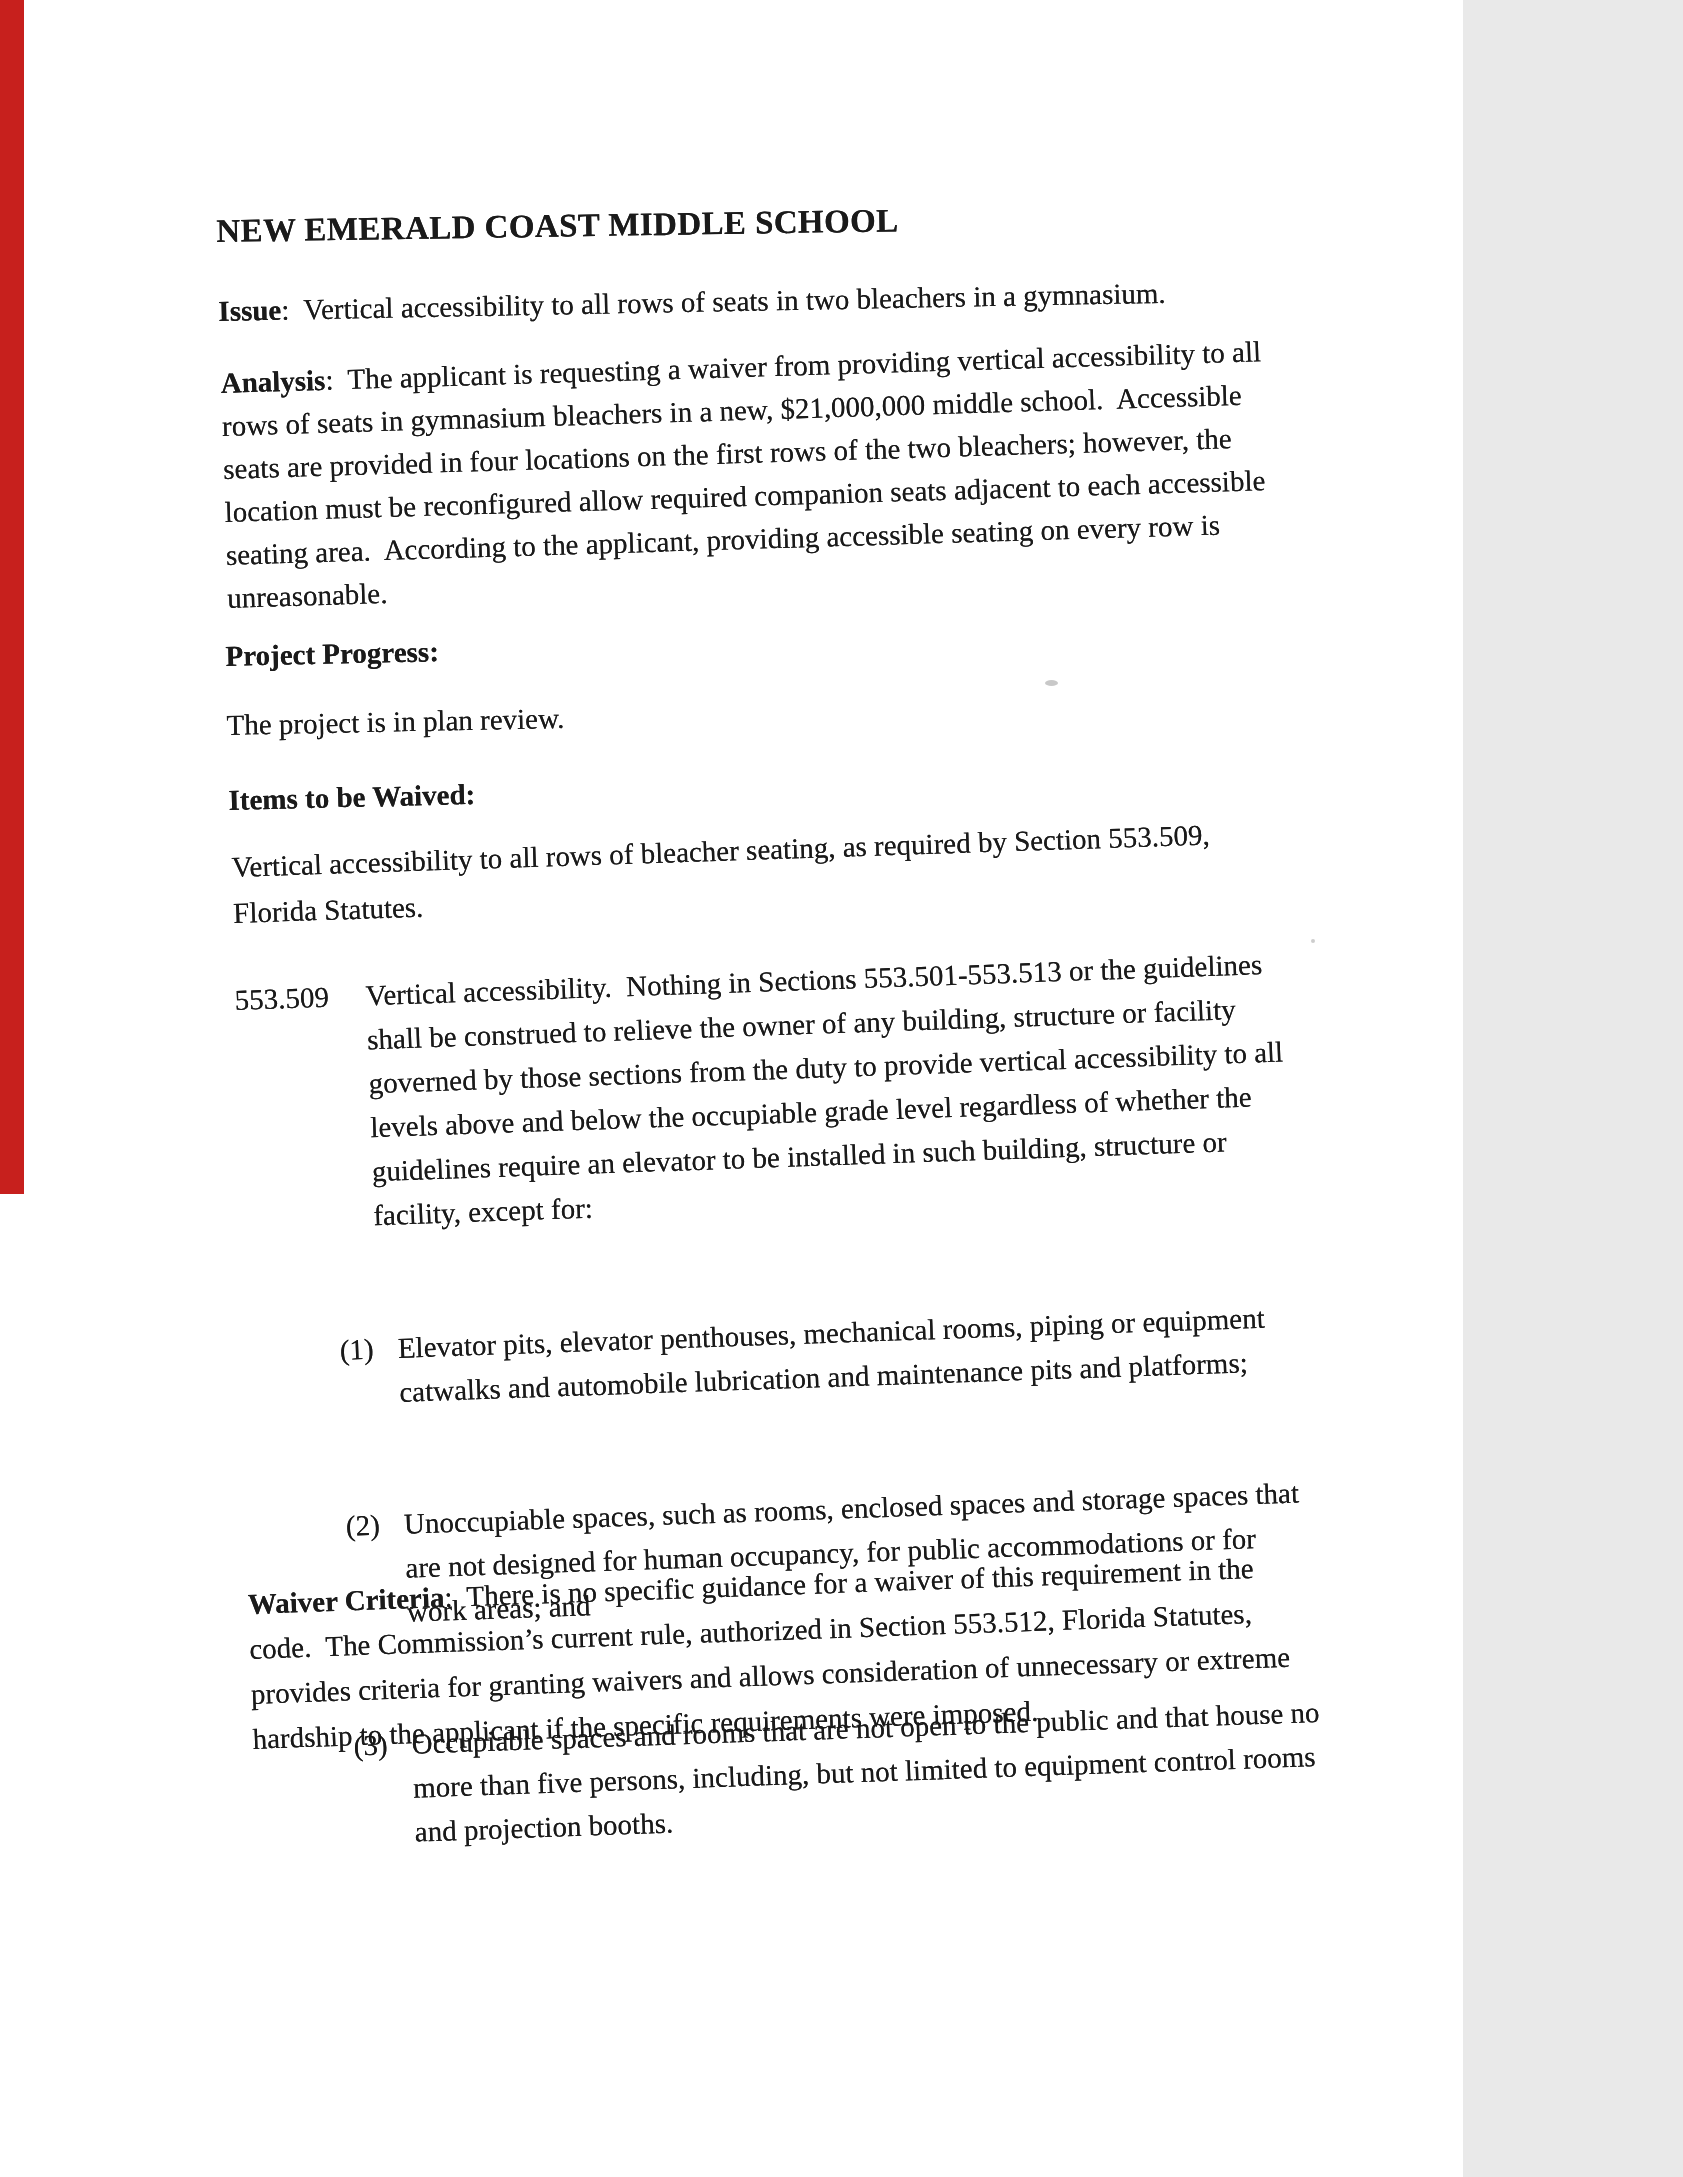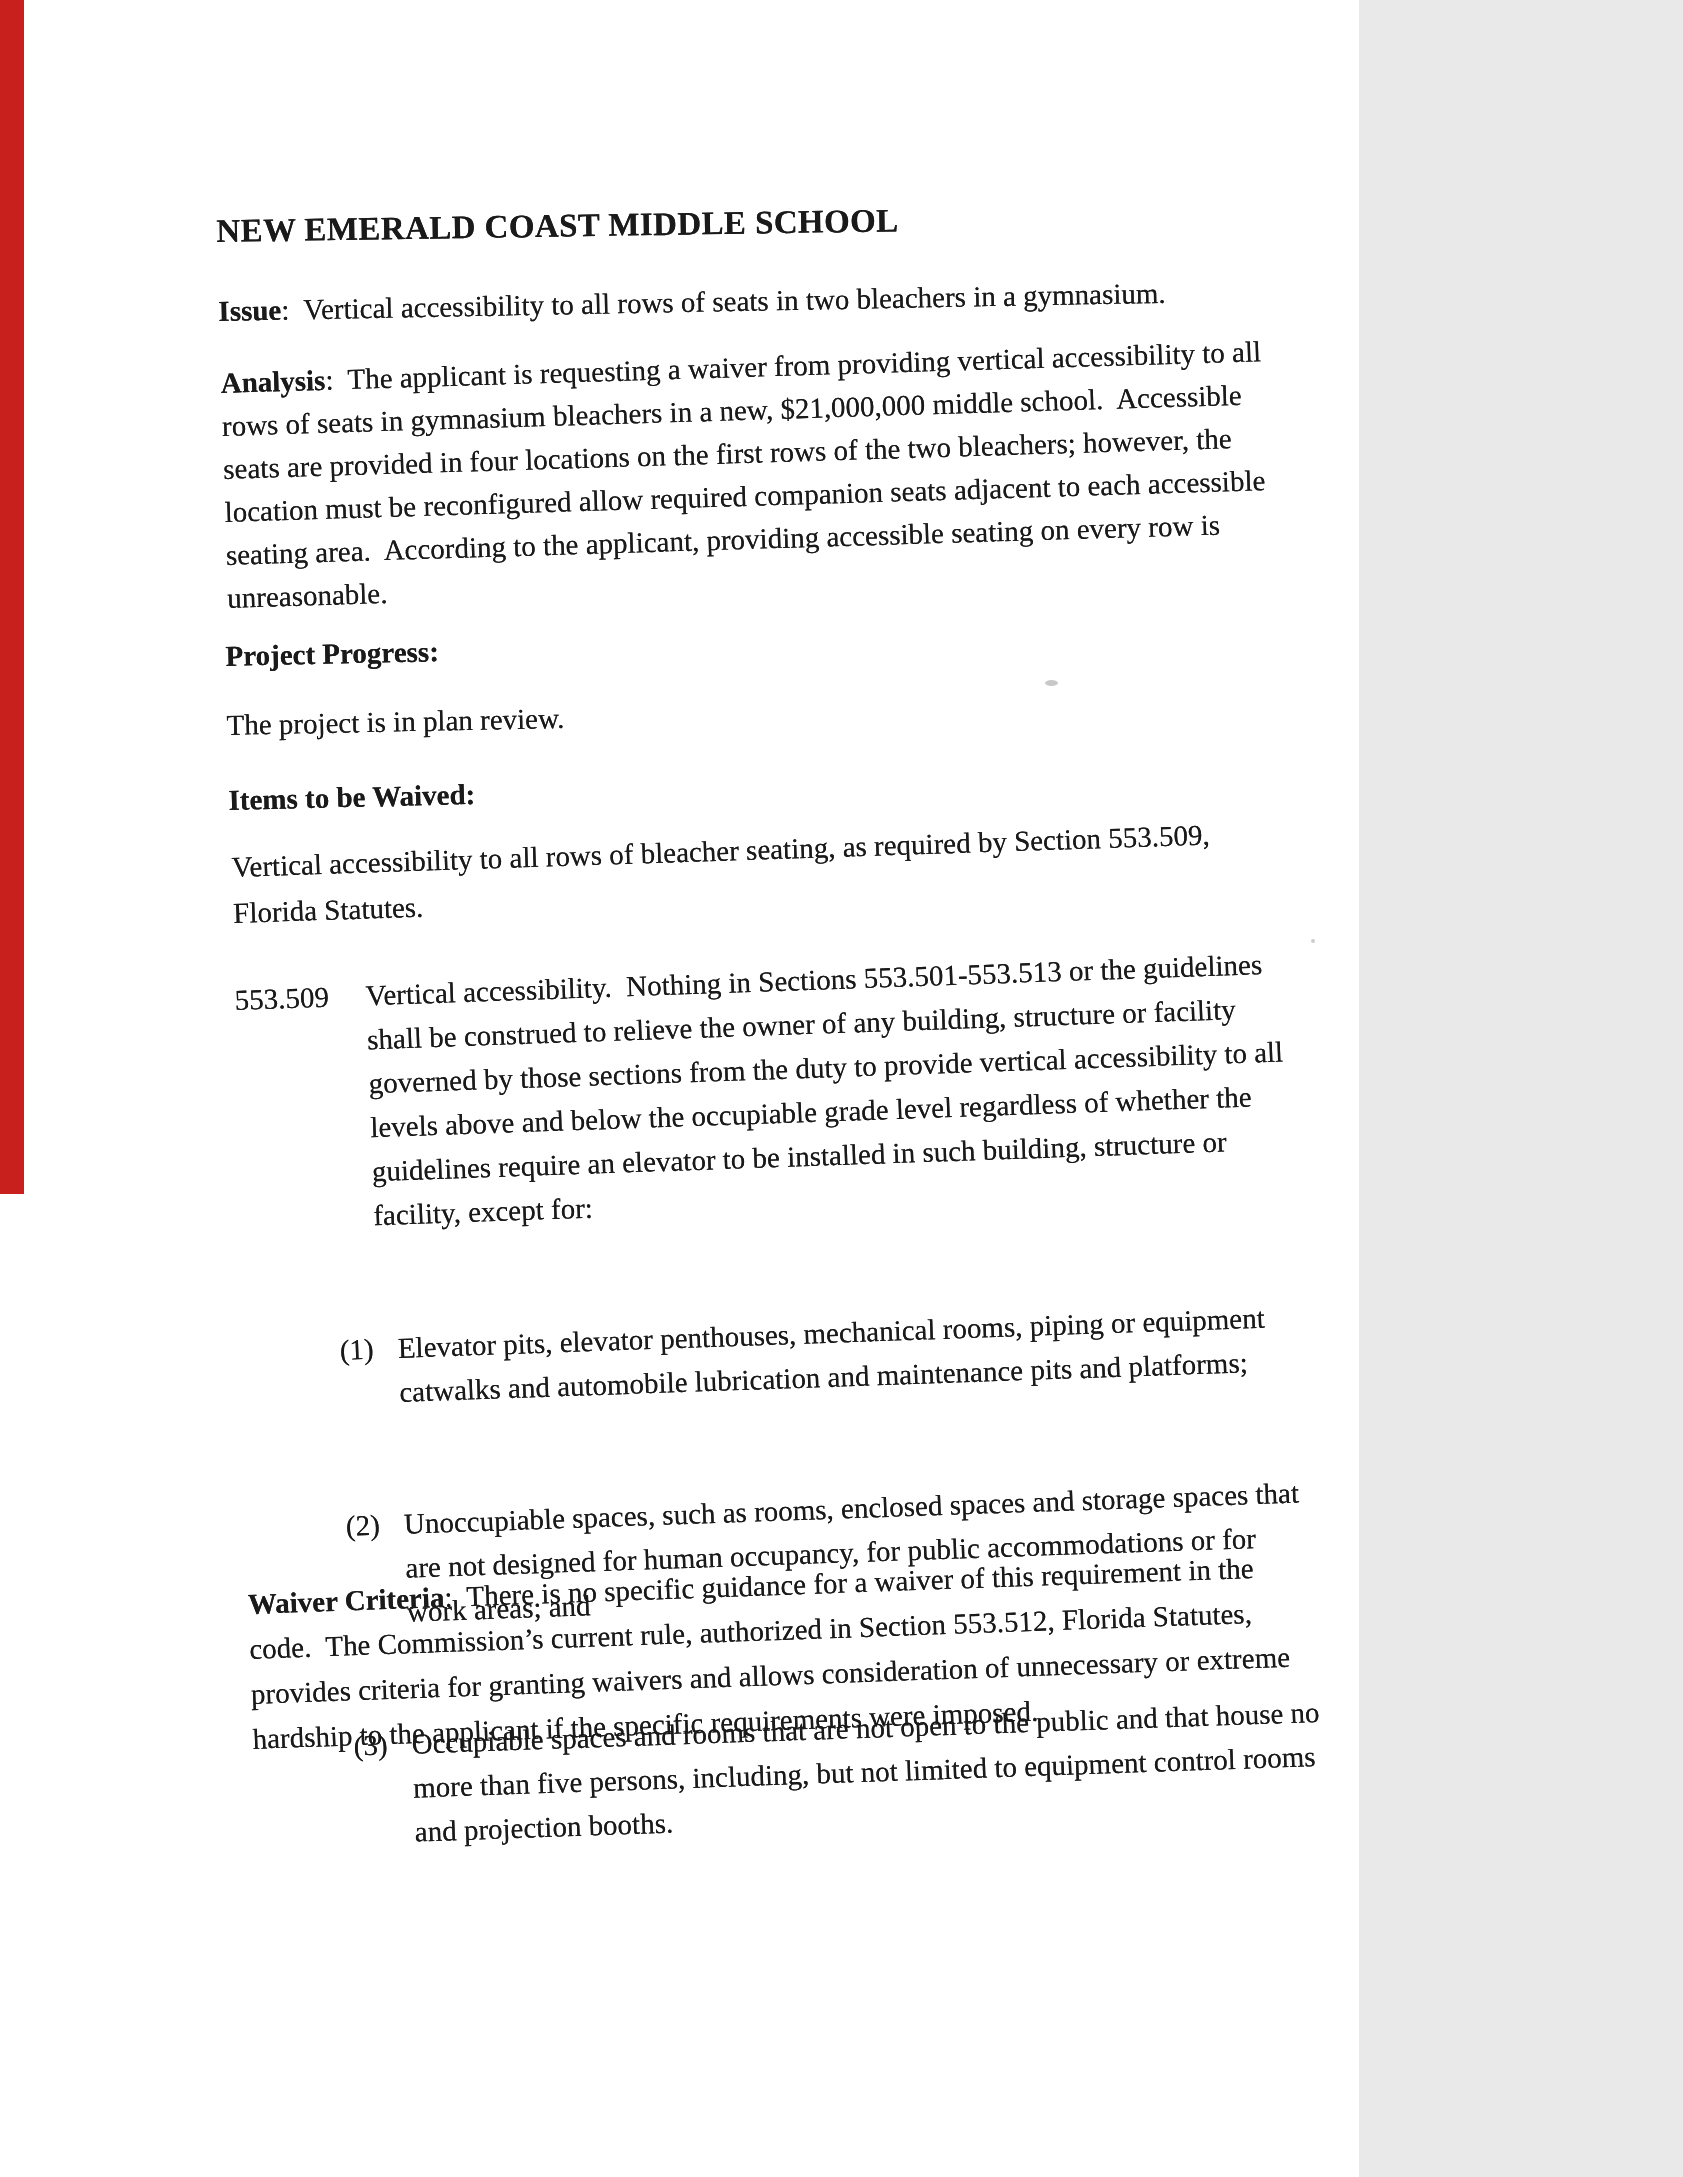--- a/index.html
+++ b/index.html
@@ -1,18 +1,18 @@
 <!DOCTYPE html>
 <html><head>
 <meta charset="utf-8">
 <style>
   html,body{margin:0;padding:0;background:#e9e9e9;}
   .page{
     position:relative;
-    width:1359px;height:2177px;
+    width:1463px;height:2177px;
     background:#ffffff;
     overflow:hidden;
     font-family:"Liberation Serif","DejaVu Serif",serif;
     color:#1a1a1a;
   }
   .blk{
     position:absolute;
     white-space:pre-wrap;
     font-size:29px;
     line-height:44px;

